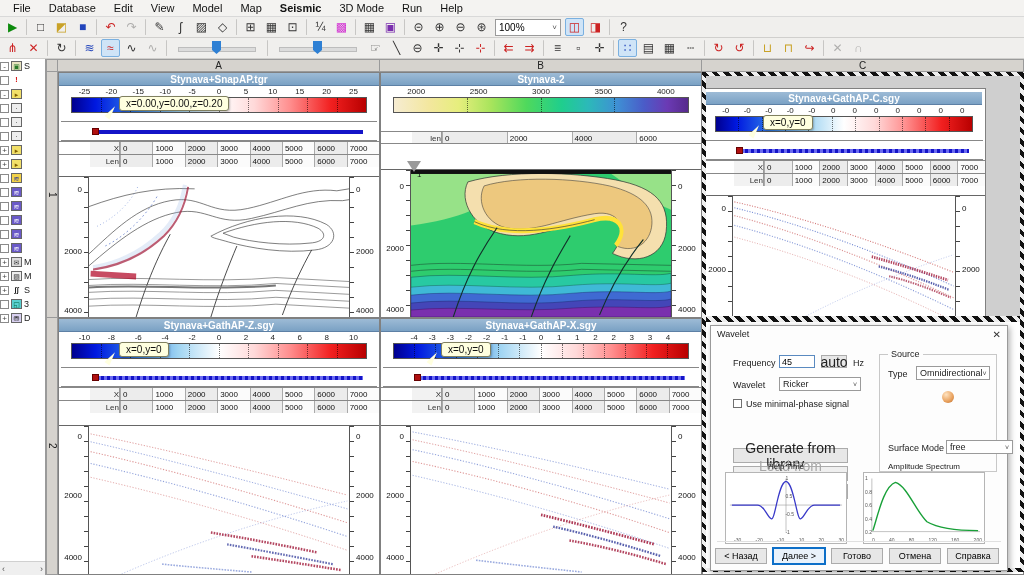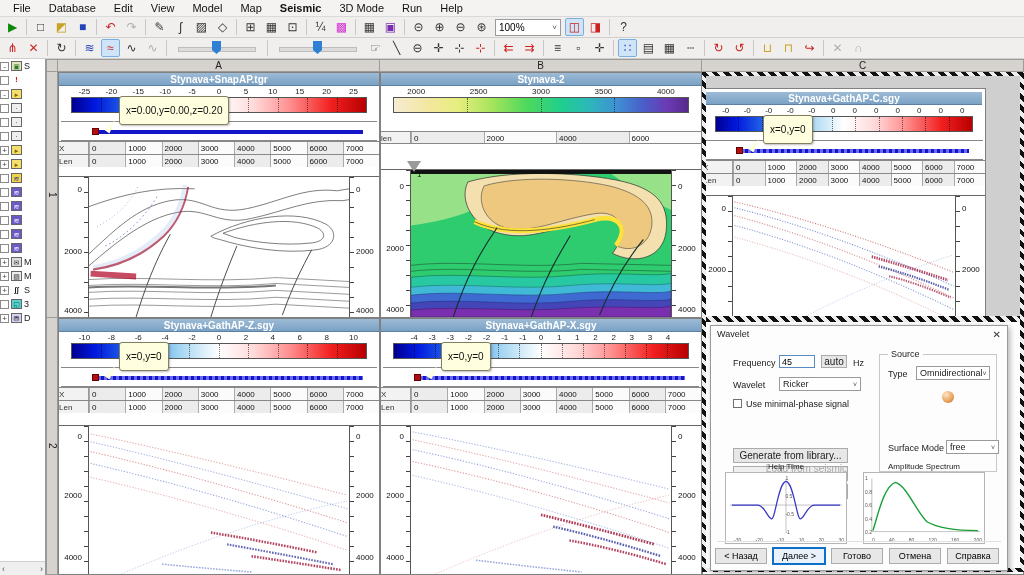--- a/index.html
+++ b/index.html
@@ -50,24 +50,24 @@
   .cbar { height:16px; margin:0 12px; border:1px solid #555; position:relative; }
   .cbar .dashes { position:absolute; inset:0; display:flex; }
   .cbar .dashes i { flex:1; border-right:1px dotted rgba(0,0,0,.55); }
   .cbar .dashes i:last-child { border-right:none; }
   .cbar.seismic { background:linear-gradient(to right,#00008f 0%,#0018e0 8%,#2f7fe8 22%,#9fd4f2 36%,#ffffff 50%,#ffd9d9 62%,#ff8f8f 74%,#f22020 88%,#b80000 100%); }
   .cbar.rainbow { background:linear-gradient(to right,#f6ecd2 0%,#f3e79e 12%,#e6ee7d 22%,#a8e45c 33%,#4fd95c 45%,#1fce8d 57%,#2cb9b9 66%,#3f8fd4 76%,#4a5cc8 85%,#6b3ab4 93%,#562a8c 100%); }
   .linebox { height:20px; margin:8px 2px 0; border-top:1px solid #888; border-bottom:1px solid #888; position:relative; background:#fff; }
   .srcline { position:absolute; left:34px; right:14px; top:8px; height:4px; background:#1414c8; }
   .srcline.ticked { background:repeating-linear-gradient(to right,#1414c8 0 3px,#6a6af0 3px 6px); }
   .srcdot { position:absolute; left:31px; top:6px; width:7px; height:7px; background:#b01010; border:1px solid #600; }
-  .tooltip { position:absolute; left:58px; top:-26px; background:#ffffdf; border:1px solid #808060; border-radius:3px; padding:8px 6px; font-size:10px; color:#111; z-index:4; box-shadow:1px 1px 2px rgba(0,0,0,.25); }
+  .tooltip { position:absolute; left:58px; top:-26px; background:#ffffdf; border:1px solid #808060; border-radius:3px; padding:1px 6px; font-size:10px; color:#111; z-index:4; box-shadow:1px 1px 2px rgba(0,0,0,.25); }
   .tooltip::after { content:""; position:absolute; left:-12px; bottom:-9px; width:0; height:0; border-style:solid; border-width:0 3px 14px 3px; border-color:transparent transparent #ffffdf transparent; transform:rotate(35deg); }
   .ruler { display:flex; border-top:1px solid #888; }
-  .ruler .rlabel { width:30px; flex:none; font-size:8px; color:#333; text-align:left; background:#f2f2f2; border-right:1px solid #999; line-height:13px; }
+  .ruler .rlabel { width:30px; flex:none; font-size:8px; color:#333; text-align:right; background:#f2f2f2; border-right:1px solid #999; line-height:13px;margin-left:31px; }
   .ruler .rcells { flex:1; display:flex; }
   .ruler .rcells span { flex:1; font-size:8px; line-height:13px; padding-left:2px; border-left:1px solid #aaa; color:#111; }
   .ruler .rcells span:nth-child(odd) { background:#ececec; }
   .ruler .rcells span:nth-child(even) { background:#fbfbfb; }
   .rrow { height:13px; overflow:hidden; }
   .plot { position:absolute; left:0; right:0; bottom:0; display:flex; border-top:1px solid #666; }
   .axis { width:30px; flex:none; position:relative; background:#fff; font-size:8px; color:#111; }
   .axis.l { border-right:1px solid #555; background-image:repeating-linear-gradient(to bottom,#444 0 1px,transparent 1px 15px); background-size:4px 100%; background-position:right; background-repeat:no-repeat; }
   .axis.r { border-left:1px solid #555; background-image:repeating-linear-gradient(to bottom,#444 0 1px,transparent 1px 15px); background-size:4px 100%; background-position:left; background-repeat:no-repeat; }
   .axis span { position:absolute; }
@@ -79,21 +79,21 @@
   .ants { position:absolute; pointer-events:none; z-index:5; }
   .ants-frame { border:4px solid; border-image:repeating-linear-gradient(45deg,#111 0 4px,#eee 4px 8px) 4; }
   .ants-bar { background:repeating-linear-gradient(45deg,#111 0 4px,#eee 4px 8px); }
 
   
   #dialog { position:absolute; left:710px; top:325px; width:298px; height:246px; background:#fdfdfd; border:1px solid #9a9a9a; box-shadow:2px 2px 6px rgba(0,0,0,.3); z-index:10; font-size:9px; color:#222; }
   #dlg-title { height:16px; display:flex; justify-content:space-between; align-items:center; padding:0 6px; font-size:9px; }
   #dlg-close { font-size:10px; color:#333; }
   .dlg-label { position:absolute; }
   .dlg-input { position:absolute; border:1px solid #5a8ac0; background:#fff; font-size:9px; padding:0 2px; height:13px; }
-  .dlg-btn { position:absolute; background:#e7e7e7; border:1px solid #ababab; font-size:10px; text-align:right; color:#222; display:flex; align-items:center; justify-content:center; }
+  .dlg-btn { position:absolute; background:#e7e7e7; border:1px solid #ababab; font-size:14px; text-align:center; color:#222; display:flex; align-items:center; justify-content:center; }
   .dlg-btn.dis { color:#a8a8a8; background:#efefef; }
   .dlg-select { position:absolute; border:1px solid #9a9a9a; background:#fff; height:14px; display:flex; align-items:center; justify-content:space-between; padding:0 3px; font-size:9px; }
   .dlg-select .arr { font-size:7px; color:#555; }
   .dlg-check { position:absolute; width:9px; height:9px; border:1px solid #707070; background:#fff; }
   .groupbox { position:absolute; border:1px solid #c8c8c8; }
   .groupbox .gb-cap { position:absolute; top:-6px; left:8px; background:#fdfdfd; padding:0 3px; }
   .sphere { position:absolute; width:12px; height:12px; border-radius:50%; background:radial-gradient(circle at 35% 30%,#ffe3c0,#e8a05c 60%,#b96a2a); }
   .plotbox { position:absolute; border:1px solid #b5b5b5; background:#fff; }
   .plotbox .pb-title { position:absolute; top:-11px; width:100%; text-align:center; font-size:8px; color:#222; }
   .pb-xticks { position:absolute; left:8px; right:2px; bottom:0; display:flex; justify-content:space-between; font-size:5px; color:#555; }
@@ -814,21 +814,21 @@
 
     <div class="groupbox" style="left:168px;top:28px;width:118px;height:118px">
       <span class="gb-cap">Source</span>
       <span class="dlg-label" style="left:8px;top:14px">Type</span>
       <div class="dlg-select" style="left:36px;top:11px;width:74px">
         <span>Omnidirectional</span>
           <span class="arr">˅</span>
       </div>
       <div class="sphere" style="left:62px;top:36px"></div>
       <span class="dlg-label" style="left:8px;top:88px">Surface Mode</span>
-      <div class="dlg-select" style="left:66px;top:85px;width:53px">
+      <div class="dlg-select" style="left:66px;top:85px;width:67px">
         <span>free</span>
           <span class="arr">˅</span>
       </div>
     </div>
 
     <div class="plotbox" style="left:14px;top:140px;width:122px;height:72px;transform:translateY(0);top:146px">
       <div class="pb-title">Help Time</div>
       <svg viewBox="0 0 122 64" style="position:absolute;inset:0;width:100%;height:100%">
         <line x1="61" y1="2" x2="61" y2="56" stroke="#999" stroke-width="0.6"></line>
         <line x1="4" y1="29" x2="118" y2="29" stroke="#999" stroke-width="0.6"></line>

